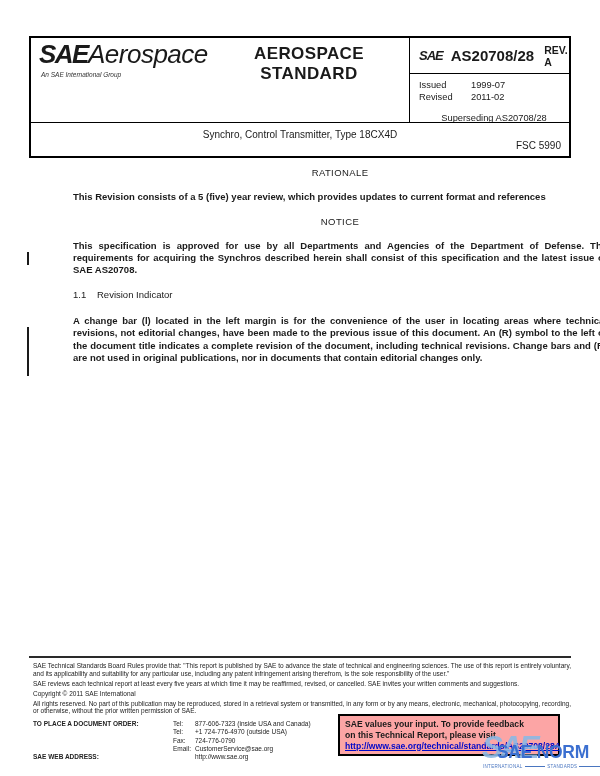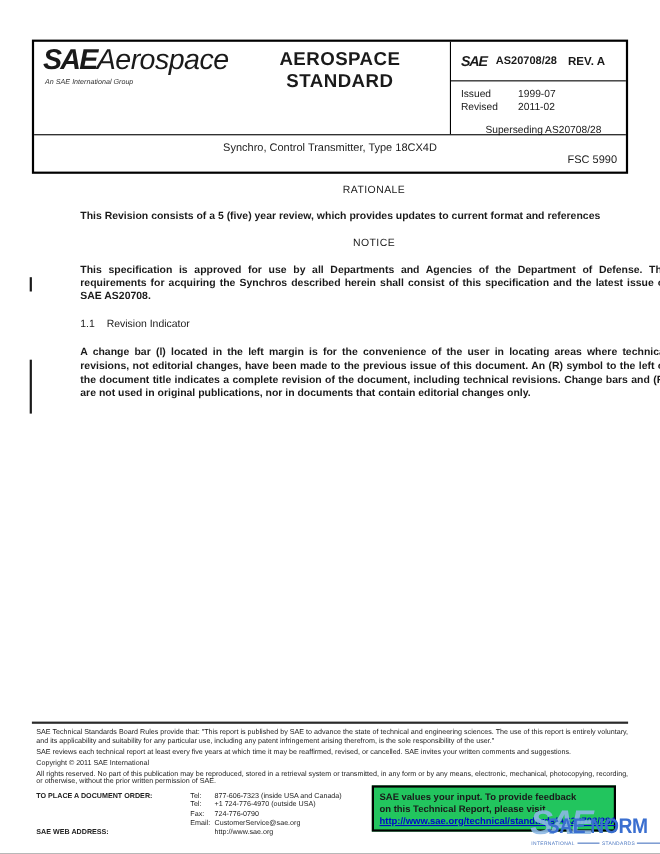--- a/index.html
+++ b/index.html
@@ -25,21 +25,21 @@
   .logo-line { white-space: nowrap; letter-spacing: -0.5px; }
   .logo-sae { font-size: 26px; font-weight: 900; font-style: italic; letter-spacing: -1.5px; }
   .logo-aero { font-size: 26px; font-style: italic; font-weight: 400; }
   .logo-tag { font-size: 6.5px; font-style: italic; color: #333; margin: 1px 0 0 2px; }
   .cell-doctype { flex: 1; text-align: center; padding-top: 6px;
                   font-size: 17px; font-weight: bold; line-height: 20px; letter-spacing: 0.4px; }
   .cell-docnum { width: 160px; border-left: 1.5px solid #000; }
   .docnum-row { height: 36px; border-bottom: 1.5px solid #000;
                 display: flex; align-items: center; padding-left: 9px; }
   .sae-mark { font-size: 13px; font-weight: 900; font-style: italic; letter-spacing: -1px; margin-right: 8px; }
-  .docnum { font-size: 10px; font-weight: bold; }
+  .docnum { font-size: 15px; font-weight: bold; }
   .rev { font-size: 10.5px; font-weight: bold; margin-left: 10px; }
   .issue-rows { padding: 6px 0 0 9px; font-size: 9.3px; line-height: 11.5px; }
   .ilabel { display: inline-block; width: 52px; }
   .superseding { margin-top: 10px; font-size: 9.3px; text-align: center; }
   .ht-bottom { height: 32px; border-top: 1.5px solid #000; position: relative; }
   .doc-title { position: absolute; left: 0; top: 6px; width: 100%; text-align: center; font-size: 10px; }
   .fsc { position: absolute; right: 8px; bottom: 3px; font-size: 10px; }
 
   
   .doc-body { position: absolute; left: 34px; top: 167px; width: 534px;
@@ -62,21 +62,21 @@
 
   .order-block { position: absolute; left: 33px; top: 720px; width: 300px;
                  font-size: 6.5px; line-height: 8.3px; color: #222; }
   .order-label { position: absolute; left: 0; top: 0; font-weight: bold; }
   .web-label { position: absolute; left: 0; top: 33.2px; font-weight: bold; }
   .contact-rows { padding-left: 140px; }
   .clabel { display: inline-block; width: 22px; }
 
   .feedback-box { position: absolute; left: 338px; top: 714px; width: 222px; height: 42px;
                   border: 2px solid #000; padding: 3px 5px;
-                  font-size: 8.6px; font-weight: bold; line-height: 10.8px; background: #22c55e; }
+                  font-size: 8.6px; font-weight: bold; line-height: 10.8px; background: #fca5a5; }
   .feedback-url { text-decoration: underline; cursor: pointer; }
 
   
   .watermark { position: absolute; left: 482px; top: 736px; width: 118px; height: 38px; }
   .wm-back { position: absolute; left: 0; top: -6px; font-size: 31px; font-weight: 900;
              font-style: italic; letter-spacing: -3px; color: #8cb8e4; opacity: 0.9; }
   .wm-front { position: absolute; left: 15px; top: 4px; font-size: 17.5px; font-weight: 800;
               letter-spacing: -0.3px; color: #3b6fd0; transform: scaleY(1.1); transform-origin: left top; }
   .wm-sub { position: absolute; left: 1px; top: 28px; width: 117px;
             display: flex; align-items: center; gap: 2px;

